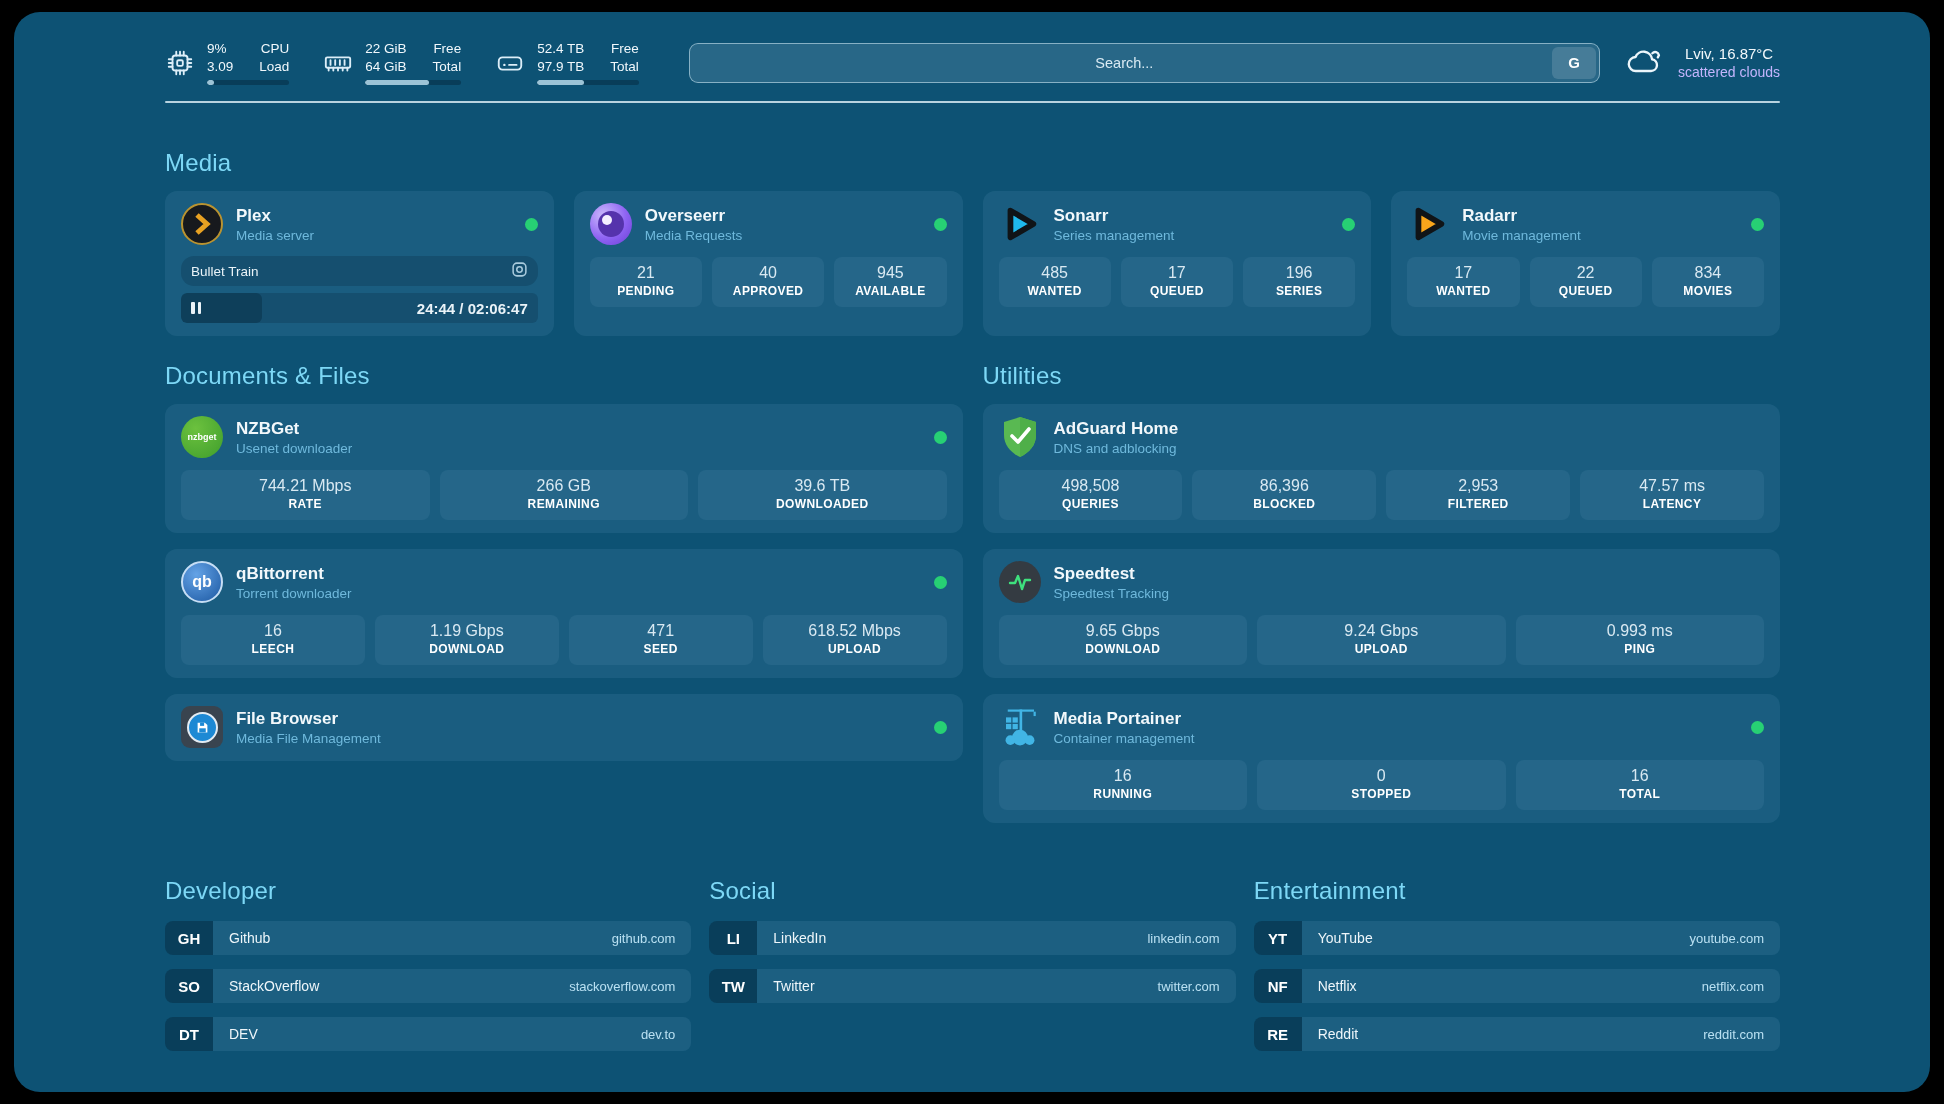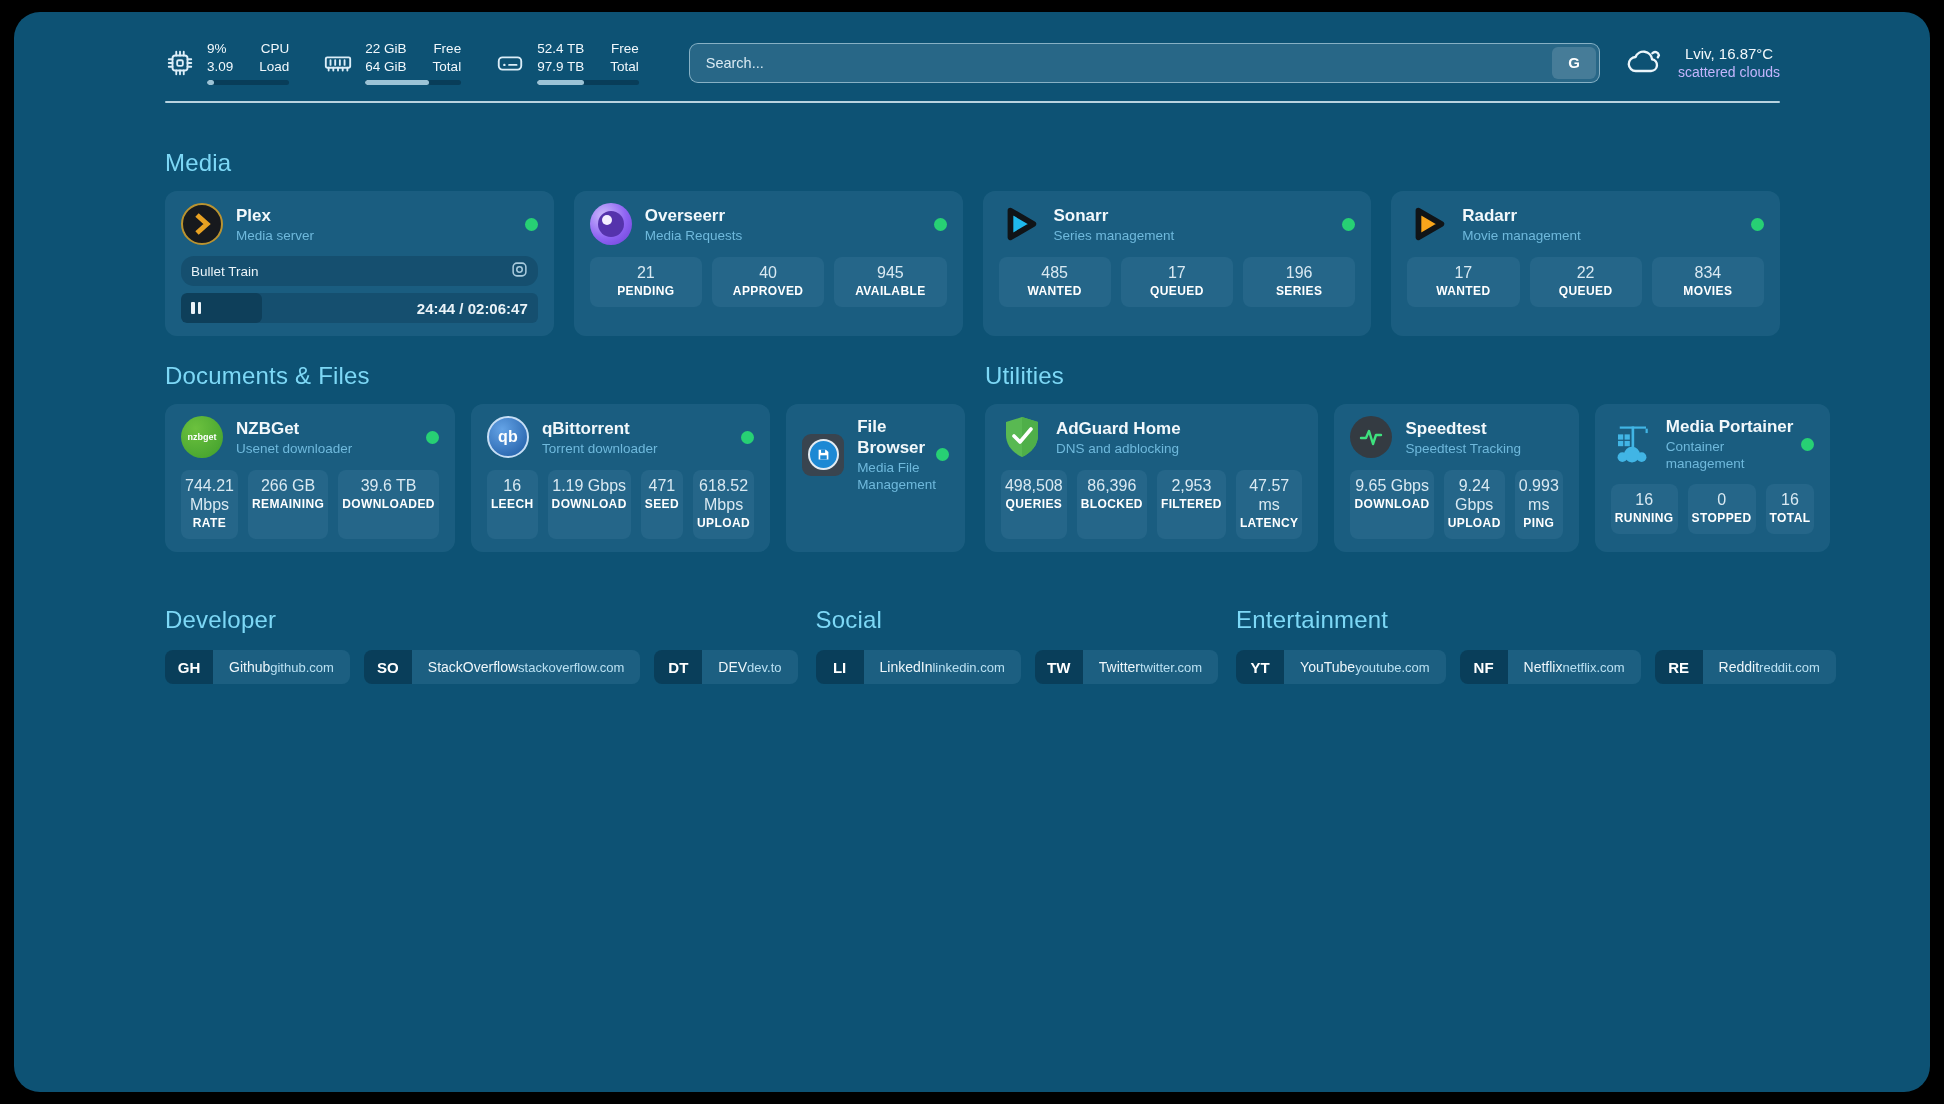--- a/index.html
+++ b/index.html
@@ -17,38 +17,38 @@
   .hrow{display:flex;gap:26px;}
   .hvals,.hlabs{display:flex;flex-direction:column;}
   .hvals div{font-size:13.5px;line-height:17.5px;color:#f1f8fc;}
   .hlabs div{font-size:13.5px;line-height:17.5px;color:#f1f8fc;text-align:right;}
   .hbar{margin-top:5px;height:5px;border-radius:3px;background:rgba(3,34,53,.42);overflow:hidden;}
   .hbar i{display:block;height:100%;background:#9cc3d6;border-radius:3px;}
 
   .searchbar{flex:1;height:38px;margin-left:16px;position:relative;display:flex;align-items:center;
              background:rgba(196,229,245,.15);border:1px solid rgba(214,239,250,.55);border-radius:9px;}
   .searchbar input{flex:1;background:transparent;border:none;outline:none;color:#eef6fa;
-                   font-size:14.5px;padding:0 56px 0 16px;font-family:inherit;}
+                   font-size:14.5px;padding:0 56px 0 16px;font-family:inherit;text-align:center;}
   .searchbar input::placeholder{color:#d9eaf3;opacity:1;}
   .gbtn{position:absolute;right:3px;top:3px;bottom:3px;width:44px;border-radius:6px;
         background:rgba(255,255,255,.14);display:flex;align-items:center;justify-content:center;
         color:#fff;font-size:15px;font-weight:700;cursor:pointer;}
   .weather{display:flex;align-items:center;margin-left:26px;text-align:center;}
   .weather .wtxt{margin-left:12px;}
   .wline1{font-size:15px;color:#f2f8fb;line-height:19px;}
   .wline2{font-size:14px;color:#c4b5fd;line-height:18px;}
 
   .divider{height:2px;background:rgba(228,244,251,.8);border-radius:1px;margin-top:16px;}
 
   
   .sec-title{font-size:24px;font-weight:500;color:#7dd8f6;letter-spacing:.2px;}
   .mt-media{margin-top:46px;}
   .media-grid{display:grid;grid-template-columns:repeat(4,1fr);gap:20px;margin-top:14px;}
   .two-col{display:grid;grid-template-columns:1fr 1fr;gap:20px;margin-top:26px;}
-  .col-stack{display:flex;flex-direction:row;gap:16px;margin-top:14px;}
+  .col-stack{display:flex;flex-direction:column;gap:16px;margin-top:14px;}
 
   
   .card{background:rgba(170,220,250,.085);border-radius:12px;padding:12px 16px 13px;cursor:pointer;}
   .chead{display:flex;align-items:center;}
   .cicon{width:42px;height:42px;flex:0 0 42px;display:flex;align-items:center;justify-content:center;}
   .cmeta{margin-left:13px;min-width:0;}
   .cname{font-size:17px;font-weight:600;color:#f2f8fb;line-height:21px;}
   .csub{font-size:13.5px;color:#6fb9dc;line-height:17px;margin-top:1px;}
   .dot{width:13px;height:13px;border-radius:50%;background:#27d074;margin-left:auto;align-self:center;flex:0 0 13px;}
   .cstats{display:flex;gap:10px;margin-top:12px;}
@@ -77,21 +77,21 @@
   .nzbtxt{font-size:9px;font-weight:700;color:#fff;}
   .qbbg{background:radial-gradient(circle at 35% 30%,#64a3e6,#2e6bb3 75%);border:2px solid #c6def5;box-sizing:border-box;}
   .qbtxt{font-size:16px;font-weight:600;color:#fff;}
   .stbg{background:#343b42;}
   .fbsq{width:42px;height:42px;border-radius:9px;background:#39444f;display:flex;align-items:center;justify-content:center;}
   .fbcirc{width:31px;height:31px;border-radius:50%;background:#1d89d4;border:2.5px solid #e3ecf3;
           box-sizing:border-box;display:flex;align-items:center;justify-content:center;}
 
   
   .bookmarks{display:grid;grid-template-columns:1fr 1fr 1fr;gap:18px;margin-top:54px;}
-  .bk-list{display:flex;flex-direction:row;gap:14px;margin-top:16px;}
+  .bk-list{display:flex;flex-direction:column;gap:14px;margin-top:16px;}
   .bk-row{height:34px;display:flex;cursor:pointer;}
   .bk-abbr{width:48px;background:rgba(4,36,56,.42);border-radius:8px 0 0 8px;display:flex;
            align-items:center;justify-content:center;font-size:15px;font-weight:600;color:#fff;flex:0 0 48px;}
   .bk-main{flex:1;background:rgba(170,220,250,.10);border-radius:0 8px 8px 0;display:flex;
            align-items:center;justify-content:space-between;padding:0 16px;}
   .bk-name{font-size:14px;color:#eef6fa;}
   .bk-url{font-size:13px;color:#b9e0f2;}
 </style>
 </head>
 <body>

